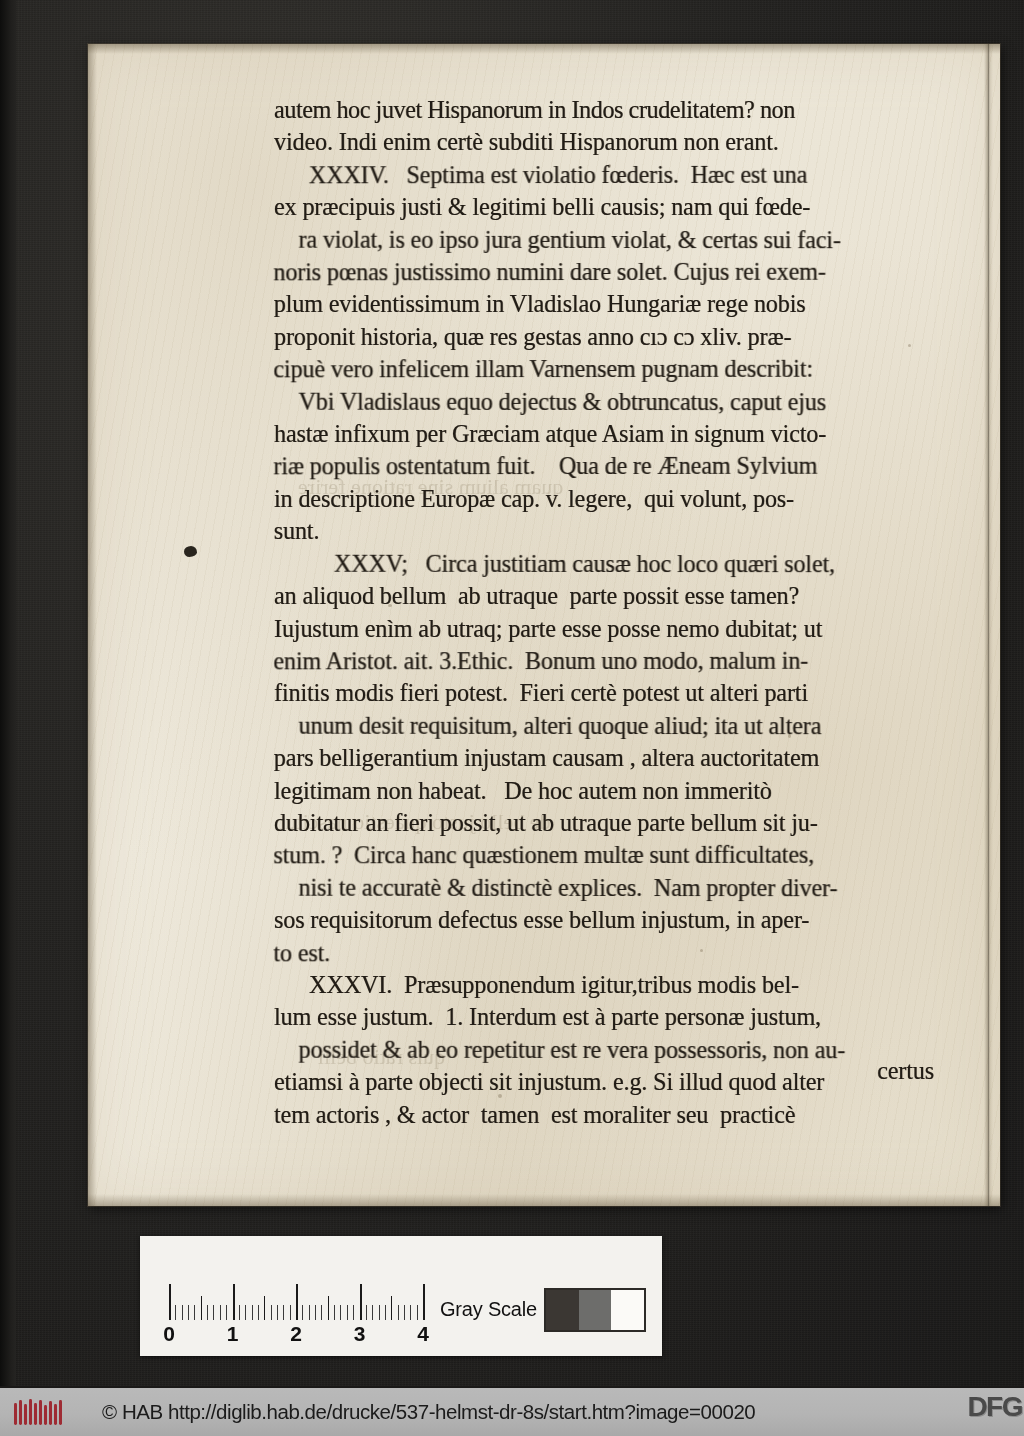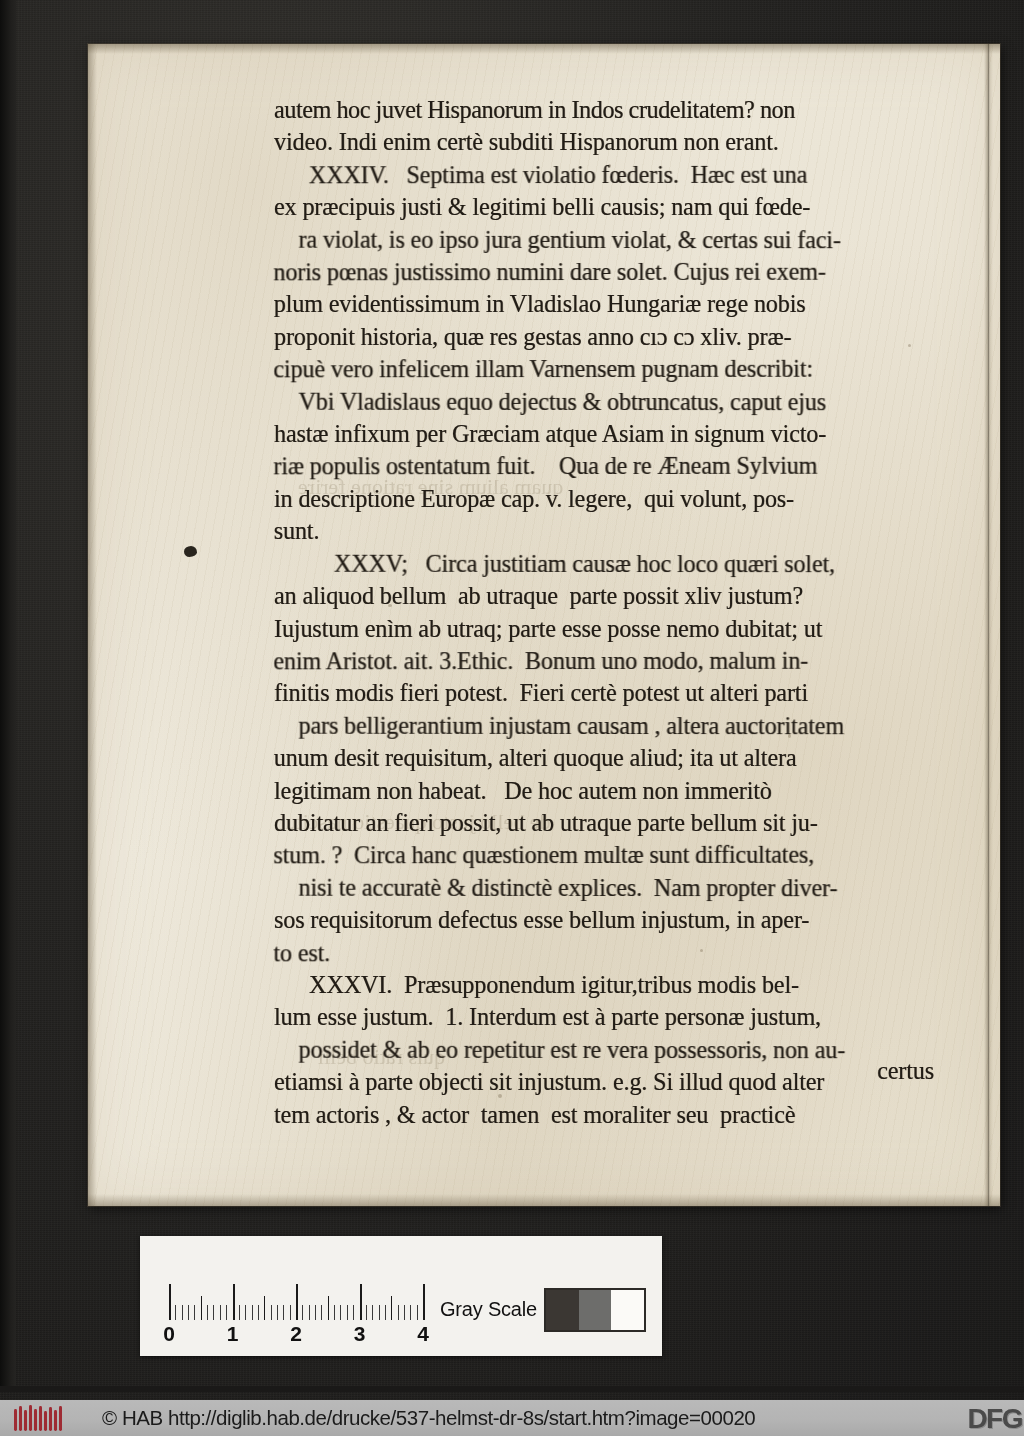--- a/index.html
+++ b/index.html
@@ -233,21 +233,21 @@
     box-sizing: border-box;
   }
   #grayscale-patches .patch { flex: 1 1 0; }
 
   
   #footer {
     position: absolute;
     left: 0;
     bottom: 0;
     width: 1024px;
-    height: 36px;
+    height: 48px;
     background: linear-gradient(180deg, #b9b9b9 0%, #b4b4b4 55%, #a9a9a9 100%);
     z-index: 6;
     display: flex;
     align-items: center;
   }
   #hab-logo {
     width: 60px;
     height: 30px;
     margin-left: 12px;
     margin-right: 8px;
@@ -318,26 +318,26 @@
         <div class="ln ">noris pœnas justissimo numini dare solet. Cujus rei exem-</div>
         <div class="ln ">plum evidentissimum in Vladislao Hungariæ rege nobis</div>
         <div class="ln ">proponit historia, quæ res gestas anno cıɔ cɔ xliv. præ-</div>
         <div class="ln ">cipuè vero infelicem illam Varnensem pugnam describit:</div>
         <div class="ln ">Vbi Vladislaus equo dejectus &amp; obtruncatus, caput ejus</div>
         <div class="ln ">hastæ infixum per Græciam atque Asiam in signum victo-</div>
         <div class="ln ">riæ populis ostentatum fuit.    Qua de re Æneam Sylvium</div>
         <div class="ln ">in descriptione Europæ cap. v. legere,  qui volunt, pos-</div>
         <div class="ln ">sunt.</div>
         <div class="ln ">      XXXV;   Circa justitiam causæ hoc loco quæri solet,</div>
-        <div class="ln ">an aliquod bellum  ab utraque  parte possit xliv justum?</div>
+        <div class="ln ">an aliquod bellum  ab utraque  parte possit esse tamen?</div>
         <div class="ln ">Iujustum enìm ab utraq; parte esse posse nemo dubitat; ut</div>
         <div class="ln ">enim Aristot. ait. 3.Ethic.  Bonum uno modo, malum in-</div>
         <div class="ln ">finitis modis fieri potest.  Fieri certè potest ut alteri parti</div>
+        <div class="ln ">unum desit requisitum, alteri quoque aliud; ita ut altera</div>
         <div class="ln ">pars belligerantium injustam causam , altera auctoritatem</div>
-        <div class="ln ">unum desit requisitum, alteri quoque aliud; ita ut altera</div>
         <div class="ln ">legitimam non habeat.   De hoc autem non immeritò</div>
         <div class="ln ">dubitatur an fieri possit, ut ab utraque parte bellum sit ju-</div>
         <div class="ln ">stum. ?  Circa hanc quæstionem multæ sunt difficultates,</div>
         <div class="ln ">nisi te accuratè &amp; distinctè explices.  Nam propter diver-</div>
         <div class="ln ">sos requisitorum defectus esse bellum injustum, in aper-</div>
         <div class="ln ">to est.</div>
         <div class="ln ">      XXXVI.  Præsupponendum igitur,tribus modis bel-</div>
         <div class="ln ">lum esse justum.  1. Interdum est à parte personæ justum,</div>
         <div class="ln ">possidet &amp; ab eo repetitur est re vera possessoris, non au-</div>
         <div class="ln ">etiamsi à parte objecti sit injustum. e.g. Si illud quod alter</div>

